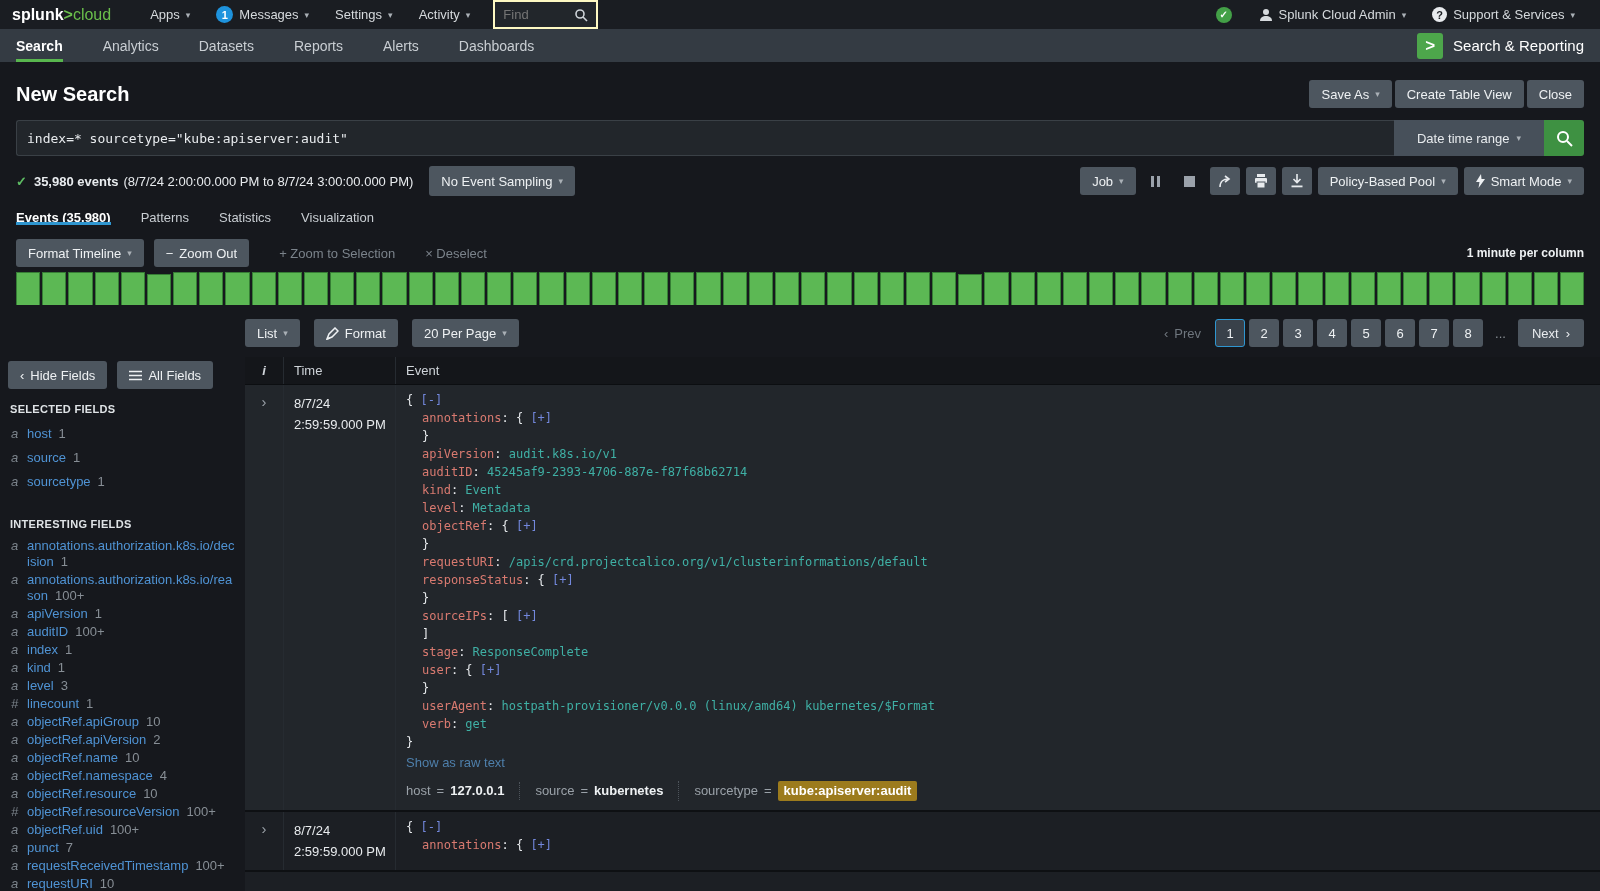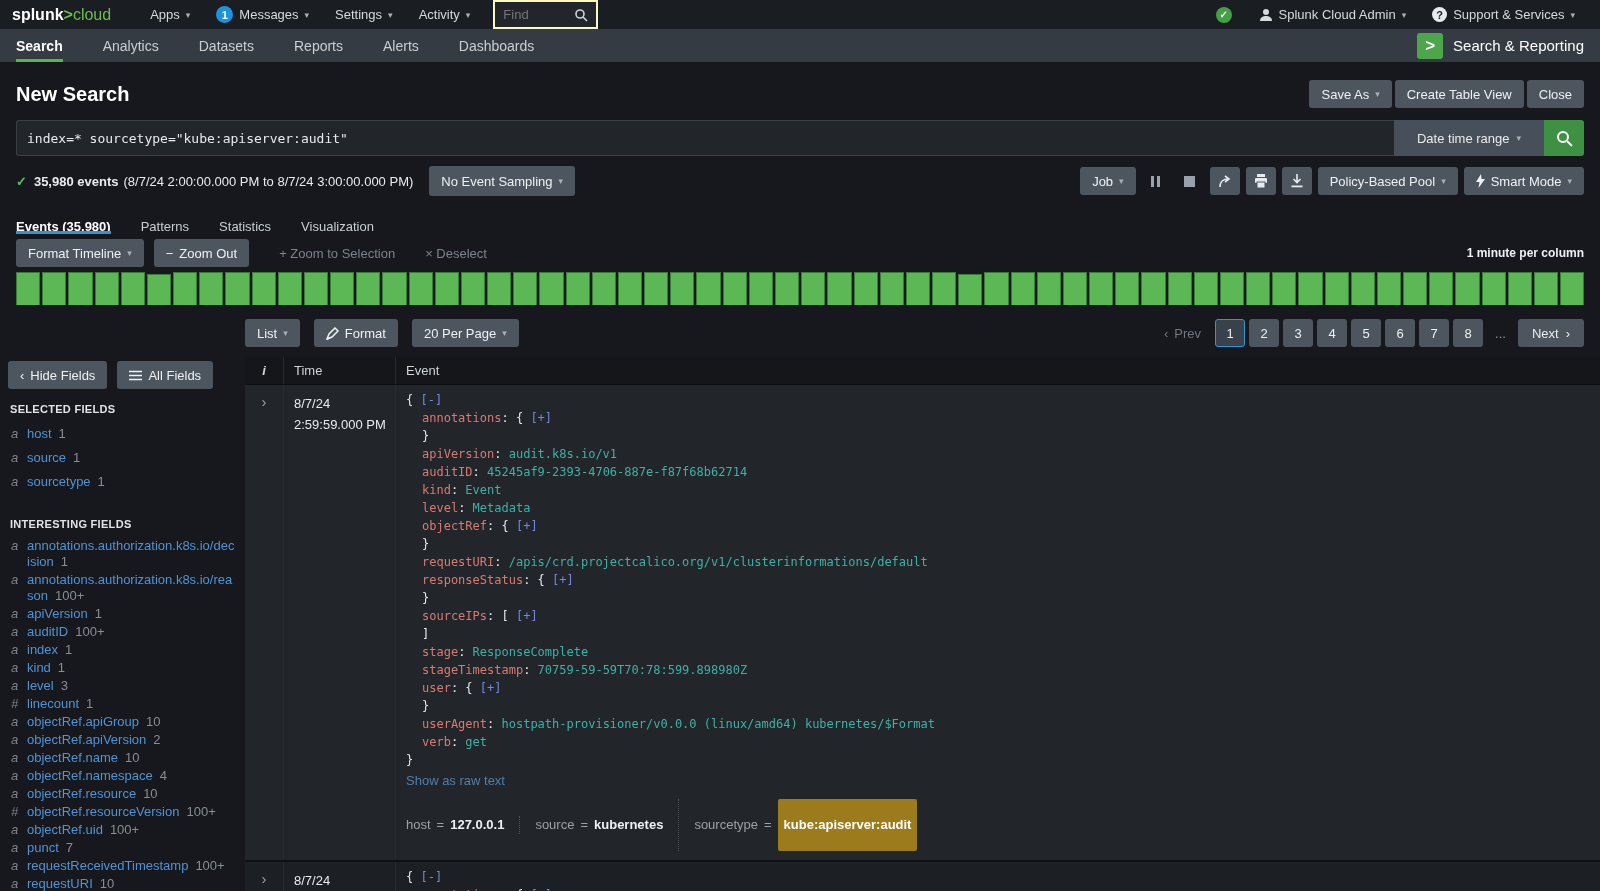--- a/index.html
+++ b/index.html
@@ -46,21 +46,21 @@
 .checkmark { color:#5dbb63; font-weight:bold; margin-right:7px; }
 .events-bold { font-weight:bold; margin-right:5px; }
 .sampling-btn { margin-left:16px; height:30px; }
 .job-right { margin-left:auto; display:flex; align-items:center; gap:6px; }
 .icon-plain { display:flex; align-items:center; gap:3px; padding:0 9px; cursor:pointer; }
 .pause-bar { width:3px; height:11px; background:#9aa1aa; }
 .stop-sq { width:11px; height:11px; background:#9aa1aa; }
 .icon-btn { width:30px; height:28px; background:#4d565f; border-radius:3px; display:flex; align-items:center; justify-content:center; cursor:pointer; }
 
 
-.tabs { display:flex; padding:0 16px; height:34px; align-items:flex-end; margin-top:4px; flex-shrink:0; }
+.tabs { display:flex; padding:0 16px; height:34px; align-items:center; margin-top:4px; flex-shrink:0; }
 .tab { display:flex; align-items:center; margin-right:30px; color:#c9ced3; font-size:13px; position:relative; cursor:pointer; }
 .tab.active { color:#fff; font-weight:bold; }
 .tab.active::after { content:""; position:absolute; left:0; right:0; bottom:0; height:3px; background:#2f96d0; }
 
 
 .tl-controls { display:flex; align-items:center; padding:4px 16px 2px; height:36px; flex-shrink:0; }
 .tl-link { color:#7b838b; font-size:13px; margin-left:30px; cursor:default; white-space:nowrap; }
 .tl-scale { margin-left:auto; font-size:12px; font-weight:bold; color:#eef1f3; }
 .timeline { display:flex; align-items:flex-end; height:33px; margin:2px 16px 0; gap:2px; flex-shrink:0; }
 .tl-bar { flex:1; background:#5cb854; border:1px solid #367d35; border-bottom:none; cursor:crosshair; }
@@ -105,21 +105,21 @@
 .seg-p { color:#e8ebee; }
 .seg-k { color:#d97a70; }
 .seg-v { color:#3fb0a5; }
 .seg-t { color:#7388dd; cursor:pointer; }
 .raw-link { color:#4e7fab; font-family:"Liberation Sans", sans-serif; font-size:13px; margin-top:3px; cursor:pointer; }
 .efooter { display:flex; align-items:center; margin-top:9px; font-family:"Liberation Sans", sans-serif; font-size:13px; }
 .fpair { display:flex; align-items:center; gap:6px; }
 .fpair + .fpair { border-left:1px dotted #4d545b; margin-left:15px; padding-left:15px; }
 .flabel, .feq { color:#9aa1a8; }
 .fvalue { color:#eef1f3; font-weight:bold; cursor:pointer; }
-.fvalue.hl { background:#9c7b1d; color:#fff; padding:17px 6px; border-radius:2px; }
+.fvalue.hl { background:#9c7b1d; color:#fff; padding:1px 6px; border-radius:2px; }
 svg { display:block; }
 </style>
 </head>
 <body>
 
 <div class="nav1">
   <div class="logo"><span>splunk</span><span class="gt">&gt;</span><span class="cloud">cloud</span></div>
   <div class="nav1-item">
       <span>Apps</span>
       <span class="caret">▾</span>
@@ -451,21 +451,20 @@
             <div class="json-line ind1"><span class="seg-k">kind</span><span class="seg-p">: </span><span class="seg-v">Event</span></div>
             <div class="json-line ind1"><span class="seg-k">level</span><span class="seg-p">: </span><span class="seg-v">Metadata</span></div>
             <div class="json-line ind1"><span class="seg-k">objectRef</span><span class="seg-p">: { </span><span class="seg-t">[+]</span></div>
             <div class="json-line ind1"><span class="seg-p">}</span></div>
             <div class="json-line ind1"><span class="seg-k">requestURI</span><span class="seg-p">: </span><span class="seg-v">/apis/crd.projectcalico.org/v1/clusterinformations/default</span></div>
             <div class="json-line ind1"><span class="seg-k">responseStatus</span><span class="seg-p">: { </span><span class="seg-t">[+]</span></div>
             <div class="json-line ind1"><span class="seg-p">}</span></div>
             <div class="json-line ind1"><span class="seg-k">sourceIPs</span><span class="seg-p">: [ </span><span class="seg-t">[+]</span></div>
             <div class="json-line ind1"><span class="seg-p">]</span></div>
             <div class="json-line ind1"><span class="seg-k">stage</span><span class="seg-p">: </span><span class="seg-v">ResponseComplete</span></div>
-            <div class="json-line ind1"><span class="seg-k">stageTimestamp</span><span class="seg-p">: </span><span class="seg-v">70759-59-59T70:78:599.898980Z</span></div>
             <div class="json-line ind1"><span class="seg-k">user</span><span class="seg-p">: { </span><span class="seg-t">[+]</span></div>
             <div class="json-line ind1"><span class="seg-p">}</span></div>
             <div class="json-line ind1"><span class="seg-k">userAgent</span><span class="seg-p">: </span><span class="seg-v">hostpath-provisioner/v0.0.0 (linux/amd64) kubernetes/$Format</span></div>
             <div class="json-line ind1"><span class="seg-k">verb</span><span class="seg-p">: </span><span class="seg-v">get</span></div>
             <div class="json-line"><span class="seg-p">}</span></div>
             <div class="raw-link">Show as raw text</div>
             <div class="efooter">
               <div class="fpair">
                 <span class="flabel">host</span>
                 <span class="feq">=</span>

